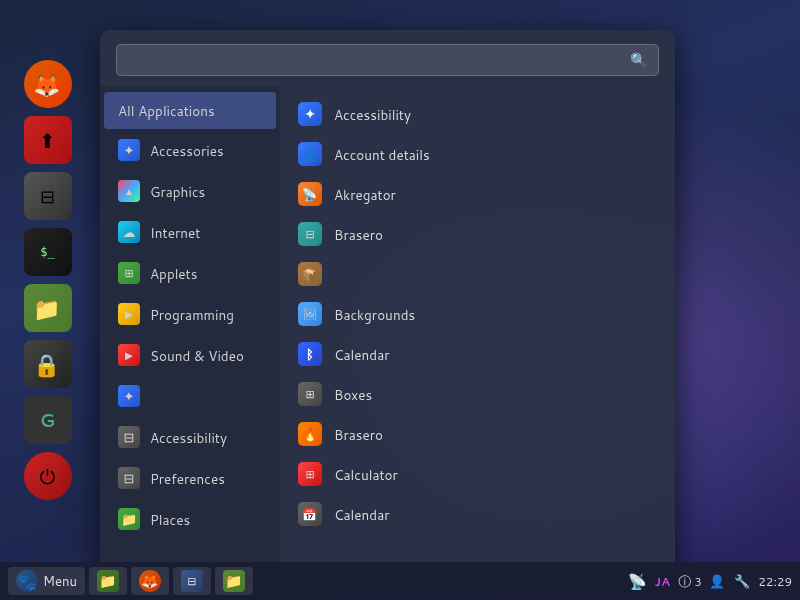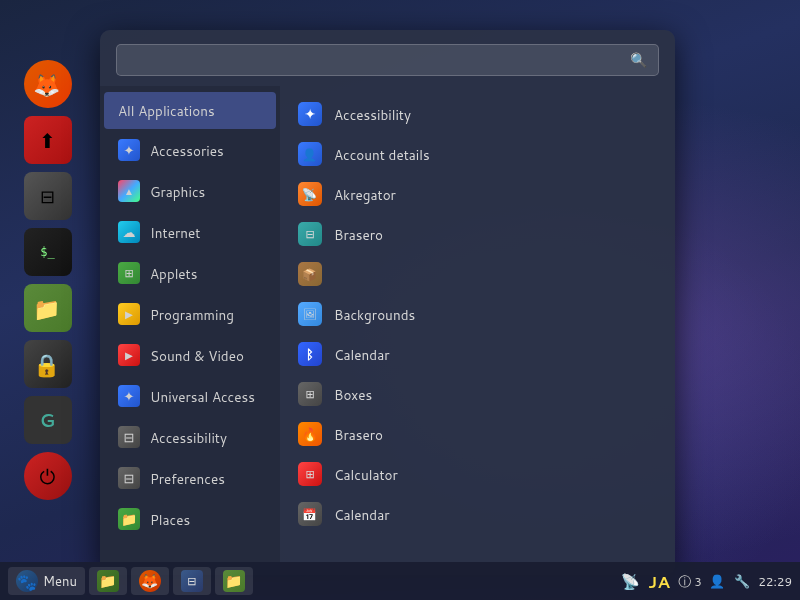--- a/index.html
+++ b/index.html
@@ -310,21 +310,20 @@
       <div class="category-item">
         <div class="cat-icon icon-yellow">►</div>
         <span>Programming</span>
       </div>
       <div class="category-item">
         <div class="cat-icon icon-red">►</div>
         <span>Sound &amp; Video</span>
       </div>
       <div class="category-item">
         <div class="cat-icon icon-blue">✦</div>
-        <span>Universal Access</span>
       </div>
       <div class="category-item">
         <div class="cat-icon icon-gray">⊟</div>
         <span>Accessibility</span>
       </div>
       <div class="category-item">
         <div class="cat-icon icon-gray">⊟</div>
         <span>Preferences</span>
       </div>
       <div class="category-item">
@@ -420,21 +419,21 @@
     <div class="taskbar-icon" style="background:linear-gradient(135deg,#5a8a3a,#4a7a2a); font-size:14px;">📁</div>
   </div>
 
   <div class="taskbar-spacer"></div>
 
   <div class="taskbar-right">
     <div class="taskbar-right-item">
       <span style="font-size:15px;">📡</span>
     </div>
     <div class="taskbar-right-item">
-      <span style="font-size:17px; font-weight:bold; color:#fde047;">JA</span>
+      <span style="font-size:12px; font-weight:bold; color:#d946ef;">JA</span>
     </div>
     <div class="taskbar-right-item">
       <span style="font-size:13px;">ⓘ</span>
       <span style="font-size:12px;">3</span>
     </div>
     <div class="taskbar-right-item">
       <span style="font-size:13px;">👤</span>
     </div>
     <div class="taskbar-right-item">
       <span style="font-size:13px;">🔧</span>

